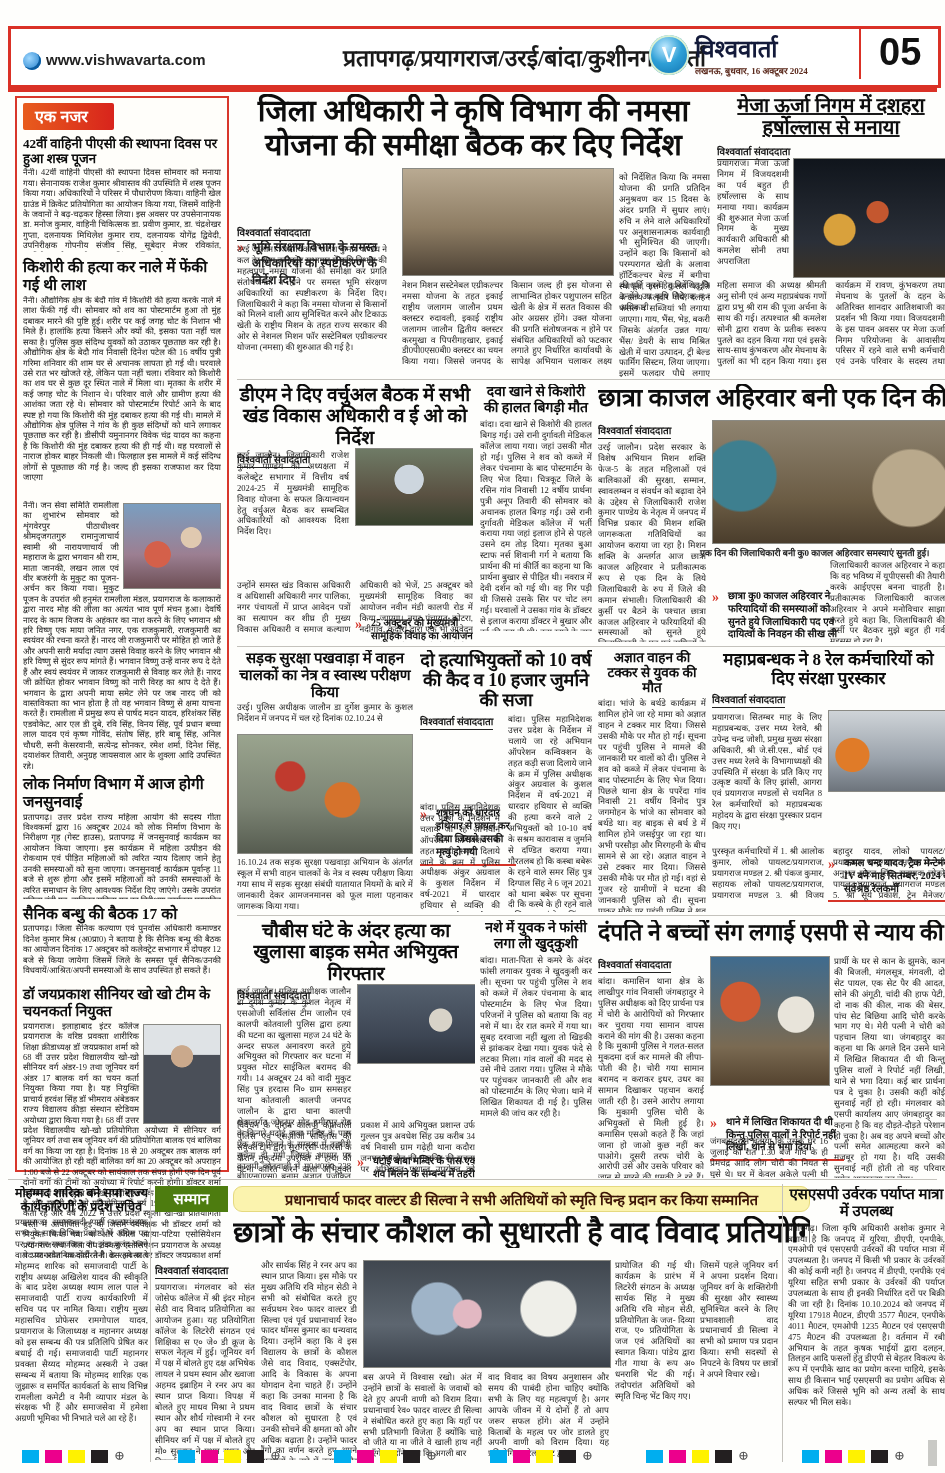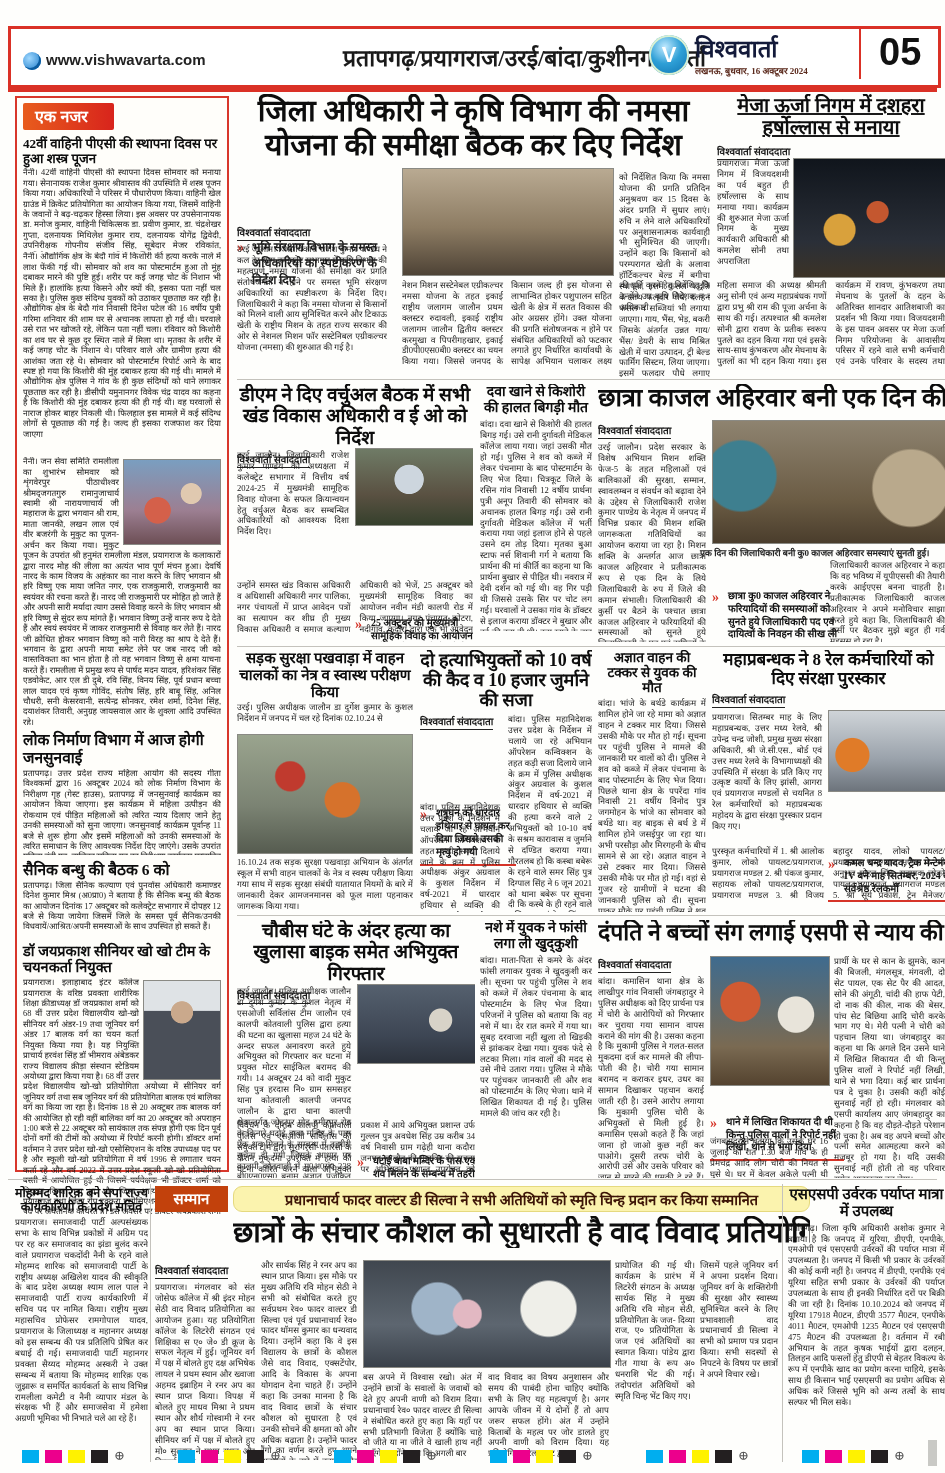--- a/index.html
+++ b/index.html
@@ -49,21 +49,21 @@
   .hr{background:#c4c2bc;height:1px;}
   
   #eknajar{left:15px;top:96px;width:214px;height:1076px;border:2px solid #d8372b;background:#fffefa;padding:5px 6px;box-sizing:border-box;}
   .ektitle{display:inline-block;background:linear-gradient(90deg,#e85c1d,#d8241c);color:#fff;font-weight:bold;
            font-size:16px;padding:2px 26px 3px 12px;border-radius:2px;font-family:"Liberation Sans",sans-serif;}
   .ekhl{font-weight:bold;font-size:13.2px;line-height:1.15;margin:6px 0 2px 0;color:#0d0d0d;}
   .ekhl.big{font-size:15.5px;text-align:left;}
   .ekbody{font-size:8.4px;line-height:1.24;text-align:justify;color:#1c1c1c;}
   .fR{float:right;margin:2px 0 2px 4px;}
   
-  .samman{background:#c2410c;color:#fff;font-weight:bold;font-size:15px;text-align:center;
+  .samman{background:#4d7c0f;color:#fff;font-weight:bold;font-size:15px;text-align:center;
           font-family:"Liberation Sans",sans-serif;line-height:26px;}
   .banner{background:#fbf3ae;color:#3c1406;font-weight:bold;font-size:14.5px;line-height:26px;
           text-align:center;border:1px solid #e5d97e;}
   
   .cmyk{display:flex;gap:6px;align-items:center;}
   .sq{width:17px;height:13px;display:inline-block;}
   .reg{font-size:13px;color:#555;}
 </style>
 </head>
 <body>
@@ -84,28 +84,29 @@
     </div>
     <div class="abs" style="left:848px;top:0;width:2px;height:50px;background:#da3126;"></div>
     <div class="abs pageno" style="left:868px;top:2px;">05</div>
   </div>
   <div class="abs redline" style="left:8px;top:88px;width:929px;height:4px;"></div>
 
   <div class="abs" id="eknajar">
     <div class="ektitle">एक नजर</div>
     <div class="ekhl">42वीं वाहिनी पीएसी की स्थापना दिवस पर हुआ शस्त्र पूजन</div>
     <div class="ekbody" style="height:84px;overflow:hidden;">नैनी। 42वीं वाहिनी पीएसी की स्थापना दिवस सोमवार को मनाया गया। सेनानायक राजेश कुमार श्रीवास्तव की उपस्थिति में शस्त्र पूजन किया गया। अधिकारियों ने परिसर में पौधारोपण किया। वाहिनी खेल ग्राउंड में क्रिकेट प्रतियोगिता का आयोजन किया गया, जिसमें वाहिनी के जवानों ने बढ़-चढ़कर हिस्सा लिया। इस अवसर पर उपसेनानायक डा. मनोज कुमार, वाहिनी चिकित्सक डा. प्रवीण कुमार, डा. चंद्रशेखर गुप्ता, दलनायक मिथिलेश कुमार राय, दलनायक योगेंद्र द्विवेदी, उपनिरीक्षक गोपनीय संजीव सिंह, सूबेदार मेजर रविकांत, उपनिरीक्षक लेखा सुनील कुमार सिंह उपस्थित रहे।</div>
+    <div class="ekhl big">किशोरी की हत्या कर नाले में फेंकी गई थी लाश</div>
     <div class="ekbody" style="height:205px;overflow:hidden;">नैनी। औद्योगिक क्षेत्र के बेदौ गांव में किशोरी की हत्या करके नाले में लाश फेंकी गई थी। सोमवार को शव का पोस्टमार्टम हुआ तो मुंह दबाकर मारने की पुष्टि हुई। शरीर पर कई जगह चोट के निशान भी मिले हैं। हालांकि हत्या किसने और क्यों की, इसका पता नहीं चल सका है। पुलिस कुछ संदिग्ध युवकों को उठाकर पूछताछ कर रही है। औद्योगिक क्षेत्र के बेदौ गांव निवासी दिनेश पटेल की 16 वर्षीय पुत्री गरिमा शनिवार की शाम घर से अचानक लापता हो गई थी। घरवाले उसे रात भर खोजते रहे, लेकिन पता नहीं चला। रविवार को किशोरी का शव घर से कुछ दूर स्थित नाले में मिला था। मृतका के शरीर में कई जगह चोट के निशान थे। परिवार वाले और ग्रामीण हत्या की आशंका जता रहे थे। सोमवार को पोस्टमार्टम रिपोर्ट आने के बाद स्पष्ट हो गया कि किशोरी की मुंह दबाकर हत्या की गई थी। मामले में औद्योगिक क्षेत्र पुलिस ने गांव के ही कुछ संदिग्धों को थाने लगाकर पूछताछ कर रही है। डीसीपी यमुनानगर विवेक चंद्र यादव का कहना है कि किशोरी की मुंह दबाकर हत्या की ही गई थी। वह घरवालों से नाराज होकर बाहर निकली थी। फिलहाल इस मामले में कई संदिग्ध लोगों से पूछताछ की गई है। जल्द ही इसका राजफाश कर दिया जाएगा</div>
     <div class="ekbody" style="height:268px;overflow:hidden;">
       <span class="fR ph ph-ramleela" style="width:96px;height:84px;display:block;"></span>
       <span>नैनी। जन सेवा समिति रामलीला का शुभारंभ सोमवार को शृंगवेरपुर पीठाधीश्वर श्रीमद्जगतगुरु रामानुजाचार्य स्वामी श्री नारायणाचार्य जी महाराज के द्वारा भगवान श्री राम, माता जानकी, लखन लाल एवं वीर बजरंगी के मुकुट का पूजन- अर्चन कर किया गया। मुकुट पूजन के उपरांत श्री हनुमंत रामलीला मंडल, प्रयागराज के कलाकारों द्वारा नारद मोह की लीला का अत्यंत भाव पूर्ण मंचन हुआ। देवर्षि नारद के काम विजय के अहंकार का नाश करने के लिए भगवान श्री हरि विष्णु एक माया जनित नगर, एक राजकुमारी, राजकुमारी का स्वयंवर की रचना करते हैं। नारद जी राजकुमारी पर मोहित हो जाते हैं और अपनी सारी मर्यादा त्याग उससे विवाह करने के लिए भगवान श्री हरि विष्णु से सुंदर रूप मांगते हैं। भगवान विष्णु उन्हें वानर रूप दे देते हैं और स्वयं स्वयंवर में जाकर राजकुमारी से विवाह कर लेते हैं। नारद जी क्रोधित होकर भगवान विष्णु को नारी विरह का श्राप दे देते हैं। भगवान के द्वारा अपनी माया समेट लेने पर जब नारद जी को वास्तविकता का भान होता है तो वह भगवान विष्णु से क्षमा याचना करते हैं। रामलीला में प्रमुख रूप से पार्षद मदन यादव, हरिशंकर सिंह एडवोकेट, आर एल डी दुबे, रवि सिंह, विनय सिंह, पूर्व प्रधान बच्चा लाल यादव एवं कृष्ण गोविंद, संतोष सिंह, हरि बाबू सिंह, अनिल चौधरी, सनी केसरवानी, सत्येन्द्र सोनकर, रमेश शर्मा, दिनेश सिंह, दयाशंकर तिवारी, अनुग्रह जायसवाल आर के शुक्ला आदि उपस्थित रहे।</span>
     </div>
     <div class="ekhl big">लोक निर्माण विभाग में आज होगी जनसुनवाई</div>
     <div class="ekbody" style="height:86px;overflow:hidden;">प्रतापगढ़। उत्तर प्रदेश राज्य महिला आयोग की सदस्य गीता विश्वकर्मा द्वारा 16 अक्टूबर 2024 को लोक निर्माण विभाग के निरीक्षण गृह (गेस्ट हाउस), प्रतापगढ़ में जनसुनवाई कार्यक्रम का आयोजन किया जाएगा। इस कार्यक्रम में महिला उत्पीड़न की रोकथाम एवं पीड़ित महिलाओं को त्वरित न्याय दिलाए जाने हेतु उनकी समस्याओं को सुना जाएगा। जनसुनवाई कार्यक्रम पूर्वान्ह 11 बजे से शुरू होगा और इसमें महिलाओं को उनकी समस्याओं के त्वरित समाधान के लिए आवश्यक निर्देश दिए जाएंगे। उसके उपरांत महिला बंदी गृह, बालिका/महिला गृह का निरीक्षण कार्यक्रम प्रस्तावित है।</div>
-    <div class="ekhl big">सैनिक बन्धु की बैठक 6 को</div>
+    <div class="ekhl big">सैनिक बन्धु की बैठक 17 को</div>
     <div class="ekbody" style="height:56px;overflow:hidden;">प्रतापगढ़। जिला सैनिक कल्याण एवं पुनर्वास अधिकारी कमाण्डर दिनेश कुमार मिश्र (अ0प्रा0) ने बताया है कि सैनिक बन्धु की बैठक का आयोजन दिनांक 17 अक्टूबर को कलेक्ट्रेट सभागार में दोपहर 12 बजे से किया जायेगा जिसमें जिले के समस्त पूर्व सैनिक/उनकी विधवायें/आश्रित/अपनी समस्याओं के साथ उपस्थित हो सकते हैं।</div>
     <div class="ekhl" style="font-size:14.5px;">डॉ जयप्रकाश सीनियर खो खो टीम के चयनकर्ता नियुक्त</div>
     <div class="ekbody" style="height:236px;overflow:hidden;">
       <span class="fR ph ph-portrait" style="width:76px;height:98px;display:block;"></span>
       <span>प्रयागराज। इलाहाबाद इंटर कॉलेज प्रयागराज के वरिष्ठ प्रवक्ता शारीरिक शिक्षा क्रीडाध्यक्ष डॉ जयप्रकाश शर्मा को 68 वीं उत्तर प्रदेश विद्यालयीय खो-खो सीनियर वर्ग अंडर-19 तथा जूनियर वर्ग अंडर 17 बालक वर्ग का चयन कर्ता नियुक्त किया गया है। यह नियुक्ति प्राचार्य हरवंश सिंह डॉ भीमराव अंबेडकर राज्य विद्यालय क्रीड़ा संस्थान स्टेडियम अयोध्या द्वारा किया गया है। 68 वीं उत्तर प्रदेश विद्यालयीय खो-खो प्रतियोगिता अयोध्या में सीनियर वर्ग जूनियर वर्ग तथा सब जूनियर वर्ग की प्रतियोगिता बालक एवं बालिका वर्ग का किया जा रहा है। दिनांक 18 से 20 अक्टूबर तक बालक वर्ग की आयोजित हो रही वहीं बालिका वर्ग का 20 अक्टूबर को अपराहन 1:00 बजे से 22 अक्टूबर को सायंकाल तक संपन्न होगी एक दिन पूर्व दोनों वर्गों की टीमों को अयोध्या में रिपोर्ट करनी होगी। डॉक्टर शर्मा वर्तमान ने उत्तर प्रदेश खो-खो एसोसिएशन के वरिष्ठ उपाध्यक्ष पद पर है और स्कूली खो-खो प्रतियोगिता में वर्ष 1996 से लगातार चयन कर्ता रहे और वर्ष 2022 में उत्तर प्रदेश स्कूली खो-खो प्रतियोगिता बस्ती में आयोजित हुई थी जिसमें पर्यवेक्षक भी डॉक्टर शर्मा को नियुक्त किया गया था और जिला आत्या-पटिया एसोसियेशन प्रयागराज तथा जिला रोप टक्करा एसोसिएशन प्रयागराज के अध्यक्ष पद पर अवैतनिक कार्यरत है। इस अवसर पर डॉक्टर जयप्रकाश शर्मा को बधाई देने वालों में सर्वश्री बी डी त्रिपाठी विनोद कुमार शर्मा कृपाराम मिश्रा महेश कुमार श्रीवास्तव डॉक्टर अनंत कुमार गुप्ता राजेंद्र प्रताप सिंह विनोद कुमार कुशवाहा अनिरुद्ध कुमार सिंह बृजेश चंद्र श्रीवास्तव अली अहमद खाँ विजय राय प्रभात कुमार राय विनोद कुमार पटेल अमर बहादुर पटेल साधना मिश्रा डॉक्टर मालती चतुर्वेदी डॉक्टर अरुण कुमार मिश्रा डॉ प्रमोद शुक्ला मुकेश शुक्ला पंडित राजमणि त्रिपाठी ललित राय प्रमोद त्रिपाठी अजीत कुमार राय आदि ने बधाई दी।</span>
     </div>
   </div>
 
   <div class="art" style="left:237px;top:94px;width:473px;height:283px;">
     <div class="hl" style="font-size:30px;">जिला अधिकारी ने कृषि विभाग की नमसा योजना की समीक्षा बैठक कर दिए निर्देश</div>

